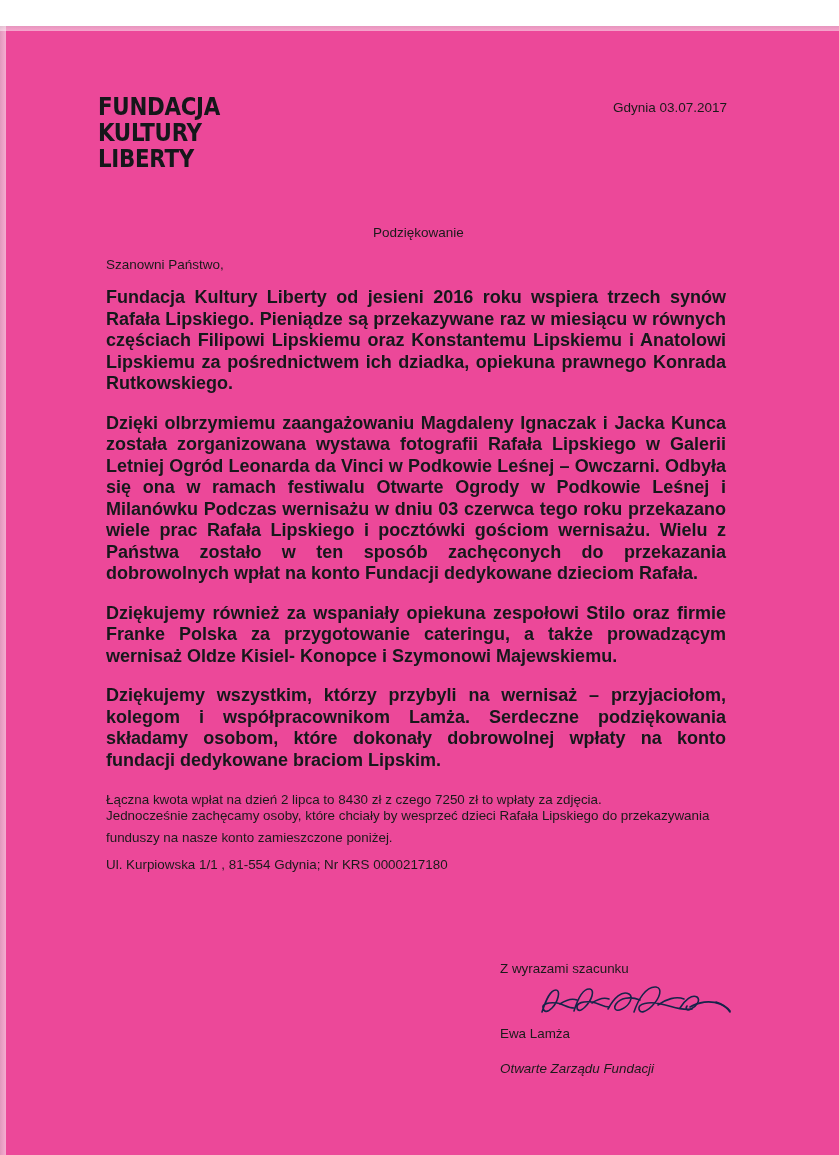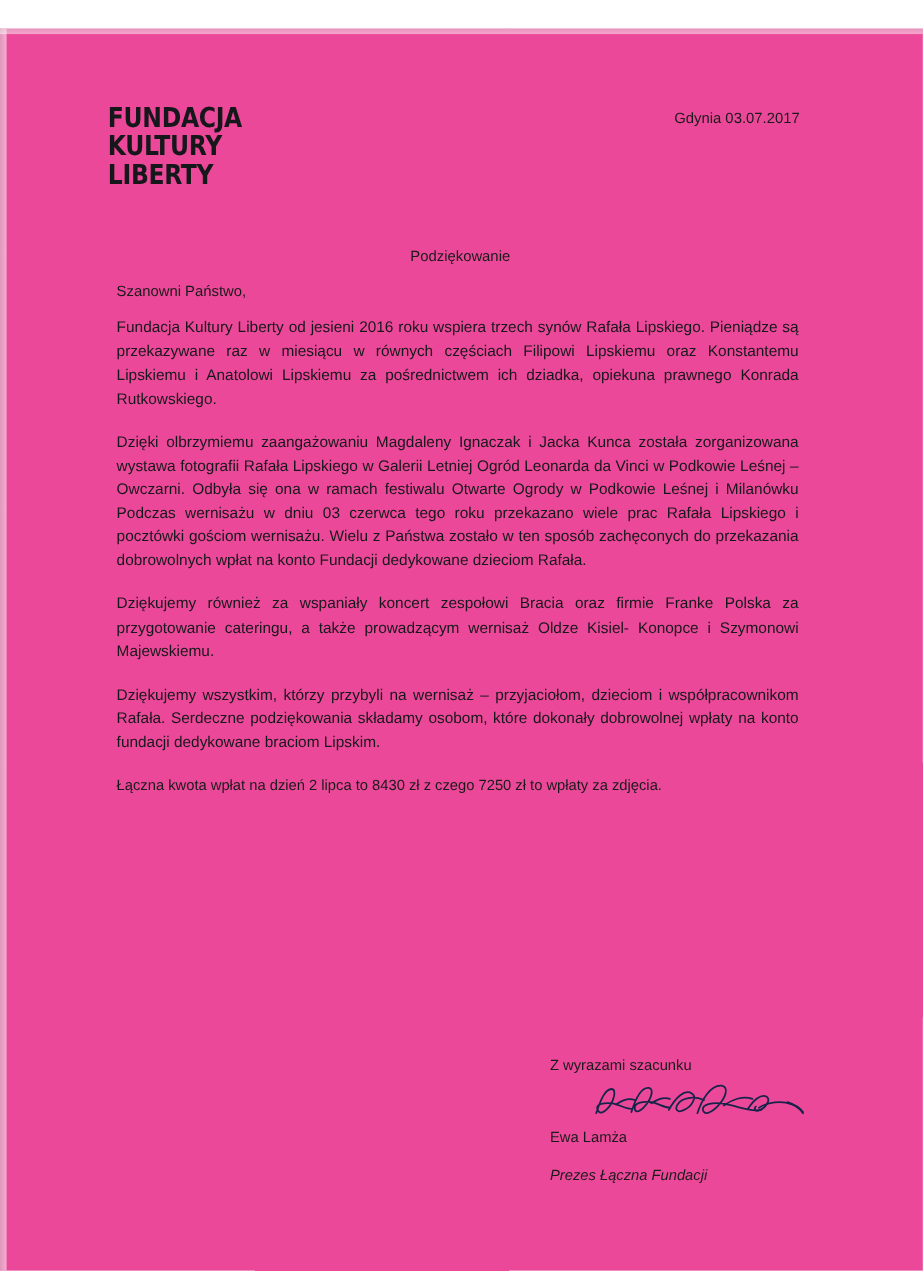--- a/index.html
+++ b/index.html
@@ -86,25 +86,26 @@
     color: #1a1a1a;
   }
 
   .body-block {
     position: absolute;
     left: 106px;
     top: 261px;
     width: 620px;
   }
   .para {
-    font-size: 14px;
+    font-size: 18px;
     line-height: 21.5px;
     text-align: justify;
     margin: 0 0 18px 0;
     color: #16181b;
+    font-weight: bold;
   }
 
   .sum-line {
     font-size: 13.4px;
     line-height: 21.5px;
     margin: 0 0 18px 0;
   }
 
   .footer-block {
     position: absolute;
@@ -166,41 +167,43 @@
 
   <div class="date">Gdynia 03.07.2017</div>
 
   <div class="doc-title">Podziękowanie</div>
 
   <div class="salutation">Szanowni Państwo,</div>
 
   <div class="body-block">
     <p class="para">Fundacja Kultury Liberty od jesieni 2016 roku wspiera trzech synów Rafała Lipskiego. Pieniądze są przekazywane raz w miesiącu w równych częściach Filipowi Lipskiemu oraz Konstantemu Lipskiemu i Anatolowi Lipskiemu za pośrednictwem ich dziadka,  opiekuna prawnego Konrada Rutkowskiego.</p>
     <p class="para">Dzięki olbrzymiemu zaangażowaniu Magdaleny Ignaczak i Jacka Kunca została zorganizowana wystawa fotografii Rafała Lipskiego w Galerii Letniej Ogród Leonarda da Vinci w Podkowie Leśnej – Owczarni. Odbyła się ona w ramach festiwalu Otwarte Ogrody w Podkowie Leśnej i Milanówku Podczas wernisażu w dniu 03 czerwca  tego roku przekazano wiele prac Rafała Lipskiego i pocztówki gościom wernisażu. Wielu z Państwa zostało w ten sposób zachęconych do przekazania dobrowolnych wpłat na konto Fundacji dedykowane dzieciom Rafała.</p>
-    <p class="para">Dziękujemy również za wspaniały koncert zespołowi Bracia oraz firmie Franke Polska za przygotowanie cateringu, a także prowadzącym wernisaż Oldze Kisiel- Konopce  i Szymonowi Majewskiemu.</p>
-    <p class="para">Dziękujemy wszystkim, którzy przybyli na wernisaż – przyjaciołom, dzieciom i współpracownikom Rafała. Serdeczne podziękowania składamy osobom, które dokonały dobrowolnej wpłaty na konto fundacji dedykowane braciom Lipskim.</p>
+    <p class="para">Dziękujemy również za wspaniały opiekuna zespołowi Stilo oraz firmie Franke Polska za przygotowanie cateringu, a także prowadzącym wernisaż Oldze Kisiel- Konopce  i Szymonowi Majewskiemu.</p>
+    <p class="para">Dziękujemy wszystkim, którzy przybyli na wernisaż – przyjaciołom, kolegom i współpracownikom Lamża. Serdeczne podziękowania składamy osobom, które dokonały dobrowolnej wpłaty na konto fundacji dedykowane braciom Lipskim.</p>
     <p class="sum-line">Łączna kwota wpłat na dzień 2 lipca to  8430 zł z czego  7250 zł to wpłaty za zdjęcia.</p>
   </div>
 
   <div class="footer-block">
+    <p class="footer-intro">Jednocześnie zachęcamy osoby, które chciały by wesprzeć dzieci Rafała Lipskiego do przekazywania funduszy na nasze konto zamieszczone poniżej.</p>
+    <p class="footer-line">Ul. Kurpiowska 1/1 , 81-554 Gdynia; Nr KRS 0000217180</p>
   </div>
 
   <div class="sign-area">
     <div class="sign-top">Z wyrazami szacunku</div>
     <svg class="sign-svg" width="210" height="46" viewBox="0 0 210 46">
       <g fill="none" stroke="#16244a" stroke-width="1.6" stroke-linecap="round" stroke-linejoin="round">
         <path d="M12 34 C16 22, 20 12, 26 12 C31 12, 28 24, 22 30 C17 35, 14 34, 13 30 C12 26, 18 24, 27 25 C33 26, 38 30, 44 30"></path>
         <path d="M30 26 C36 22, 42 20, 47 22"></path>
         <path d="M44 33 C48 20, 53 10, 60 11 C65 12, 62 22, 55 29 C50 34, 47 33, 47 29 C47 25, 53 23, 62 24 C69 25, 73 29, 79 29"></path>
         <path d="M62 25 C68 21, 74 19, 79 21"></path>
         <path d="M78 31 C84 20, 92 12, 99 16 C104 19, 99 28, 92 31 C86 34, 83 31, 86 26 C90 20, 100 18, 110 22"></path>
         <path d="M104 34 C108 22, 116 8, 126 9 C133 10, 130 20, 122 28 C116 34, 110 36, 109 31 C108 26, 118 23, 131 26 C142 28, 150 33, 162 31"></path>
         <path d="M128 27 C136 21, 146 18, 154 21"></path>
         <path d="M150 30 C155 22, 162 16, 167 19 C171 22, 166 29, 161 31 C157 33, 155 31, 157 28"></path>
         <path d="M160 29 C168 24, 180 22, 190 26 C195 28, 198 31, 200 34"></path>
         <path d="M186 24 C192 26, 197 29, 200 33"></path>
       </g>
     </svg>
     <div class="sign-name">Ewa Lamża</div>
-    <div class="sign-role">Prezes Łączna Fundacji</div>
+    <div class="sign-role">Otwarte Zarządu Fundacji</div>
   </div>
 
 </div>
 
 </body></html>

